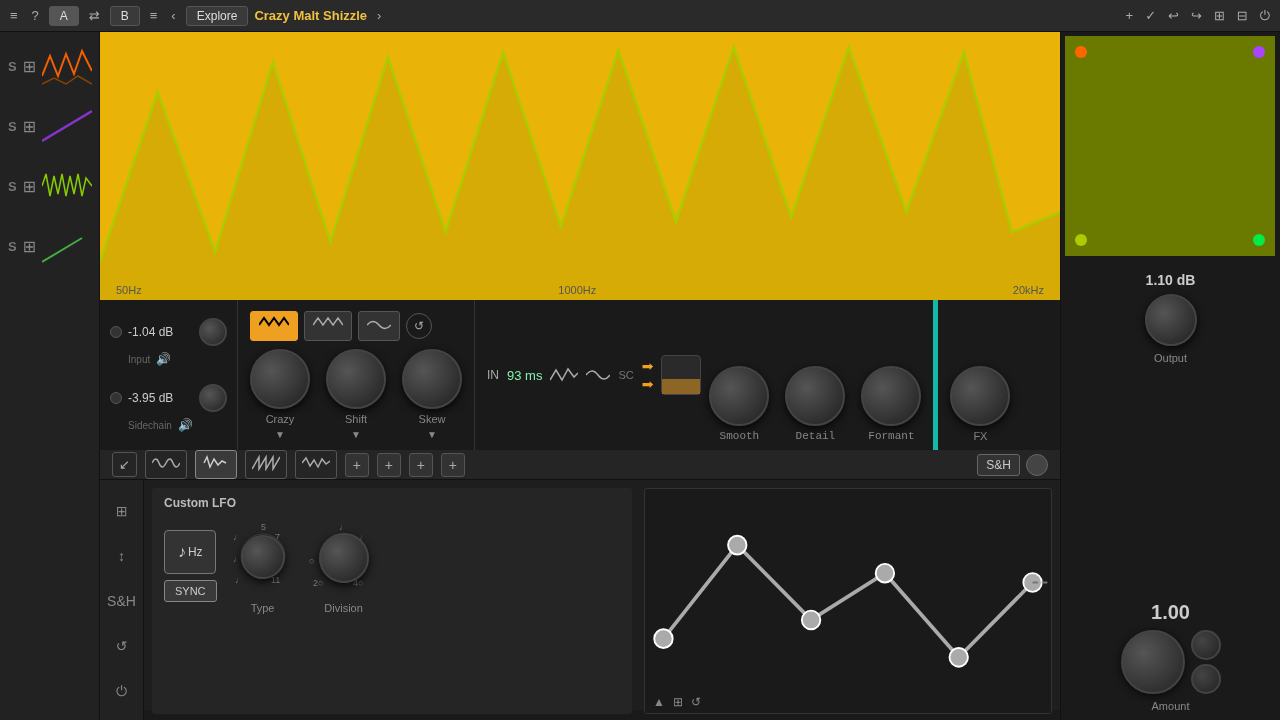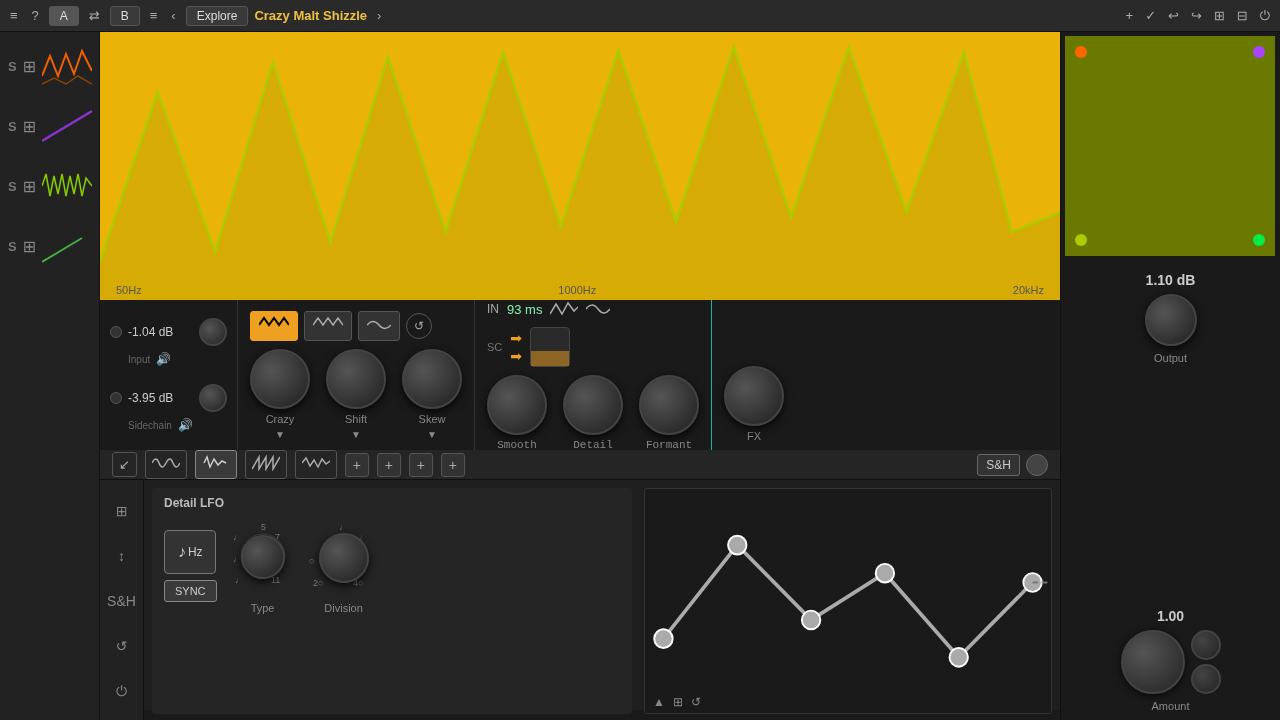--- a/index.html
+++ b/index.html
@@ -324,21 +324,21 @@
       background: #3a3a3a;
       border: 1px solid #888;
       color: #ccc;
       padding: 4px 10px;
       border-radius: 3px;
       cursor: pointer;
       font-size: 11px;
     }
     .amount-value {
       color: #ccc;
-      font-size: 14px;
+      font-size: 20px;
       font-weight: bold;
     }
     .amount-knob {
       width: 64px;
       height: 64px;
       border-radius: 50%;
       background: radial-gradient(circle at 35% 35%, #555, #222);
       border: 2px solid #444;
       cursor: pointer;
       box-shadow: 0 2px 8px rgba(0,0,0,0.7);
@@ -526,21 +526,21 @@
           </div>
 
           <div class="control-group">
             <div class="knob knob-large"></div>
             <span class="control-label">Skew</span>
             <span class="dropdown-arrow">▼</span>
           </div>
         </div>
       </div>
 
-      <div style="display:flex;flex-direction:column;justify-content:center;padding:8px 12px;gap:8px;border-right:1px solid #14b8a6;">
+      <div style="display:flex;flex-direction:row;justify-content:center;padding:8px 12px;gap:8px;border-right:5px solid #14b8a6;">
         <div style="display:flex;gap:8px;align-items:center;">
           <span class="in-label">IN</span>
           <span class="ms-value">93 ms</span>
           <svg width="28" height="20" viewBox="0 0 28 20">
             <polyline points="0,15 6,5 12,15 18,4 24,12 28,8" fill="none" stroke="#aaa" stroke-width="1.5"></polyline>
           </svg>
           <svg width="24" height="20" viewBox="0 0 24 20">
             <path d="M0,10 Q6,2 12,10 Q18,18 24,10" fill="none" stroke="#aaa" stroke-width="1.5"></path>
           </svg>
         </div>
@@ -623,21 +623,21 @@
           <span class="lfo-left-icon">⊞</span>
           <span class="lfo-left-icon">↕</span>
           <span class="lfo-left-icon">S&amp;H</span>
           <span class="lfo-left-icon">↺</span>
           <span class="lfo-left-icon">⏻</span>
         </div>
 
         <div style="display:flex;flex:1;padding:8px;gap:12px;">
 
           <div style="width:480px;background:#252525;padding:8px 12px;border-radius:3px;">
-            <div class="custom-lfo-title">Detail LFO</div>
+            <div class="custom-lfo-title">Custom LFO</div>
             <div style="display:flex;gap:16px;align-items:center;">
 
               <div style="display:flex;flex-direction:column;align-items:center;gap:6px;">
                 <div class="hz-btn">
                   <span style="font-size:16px;">♪</span>
                   <span>Hz</span>
                 </div>
                 <button class="sync-btn">SYNC</button>
               </div>
 

